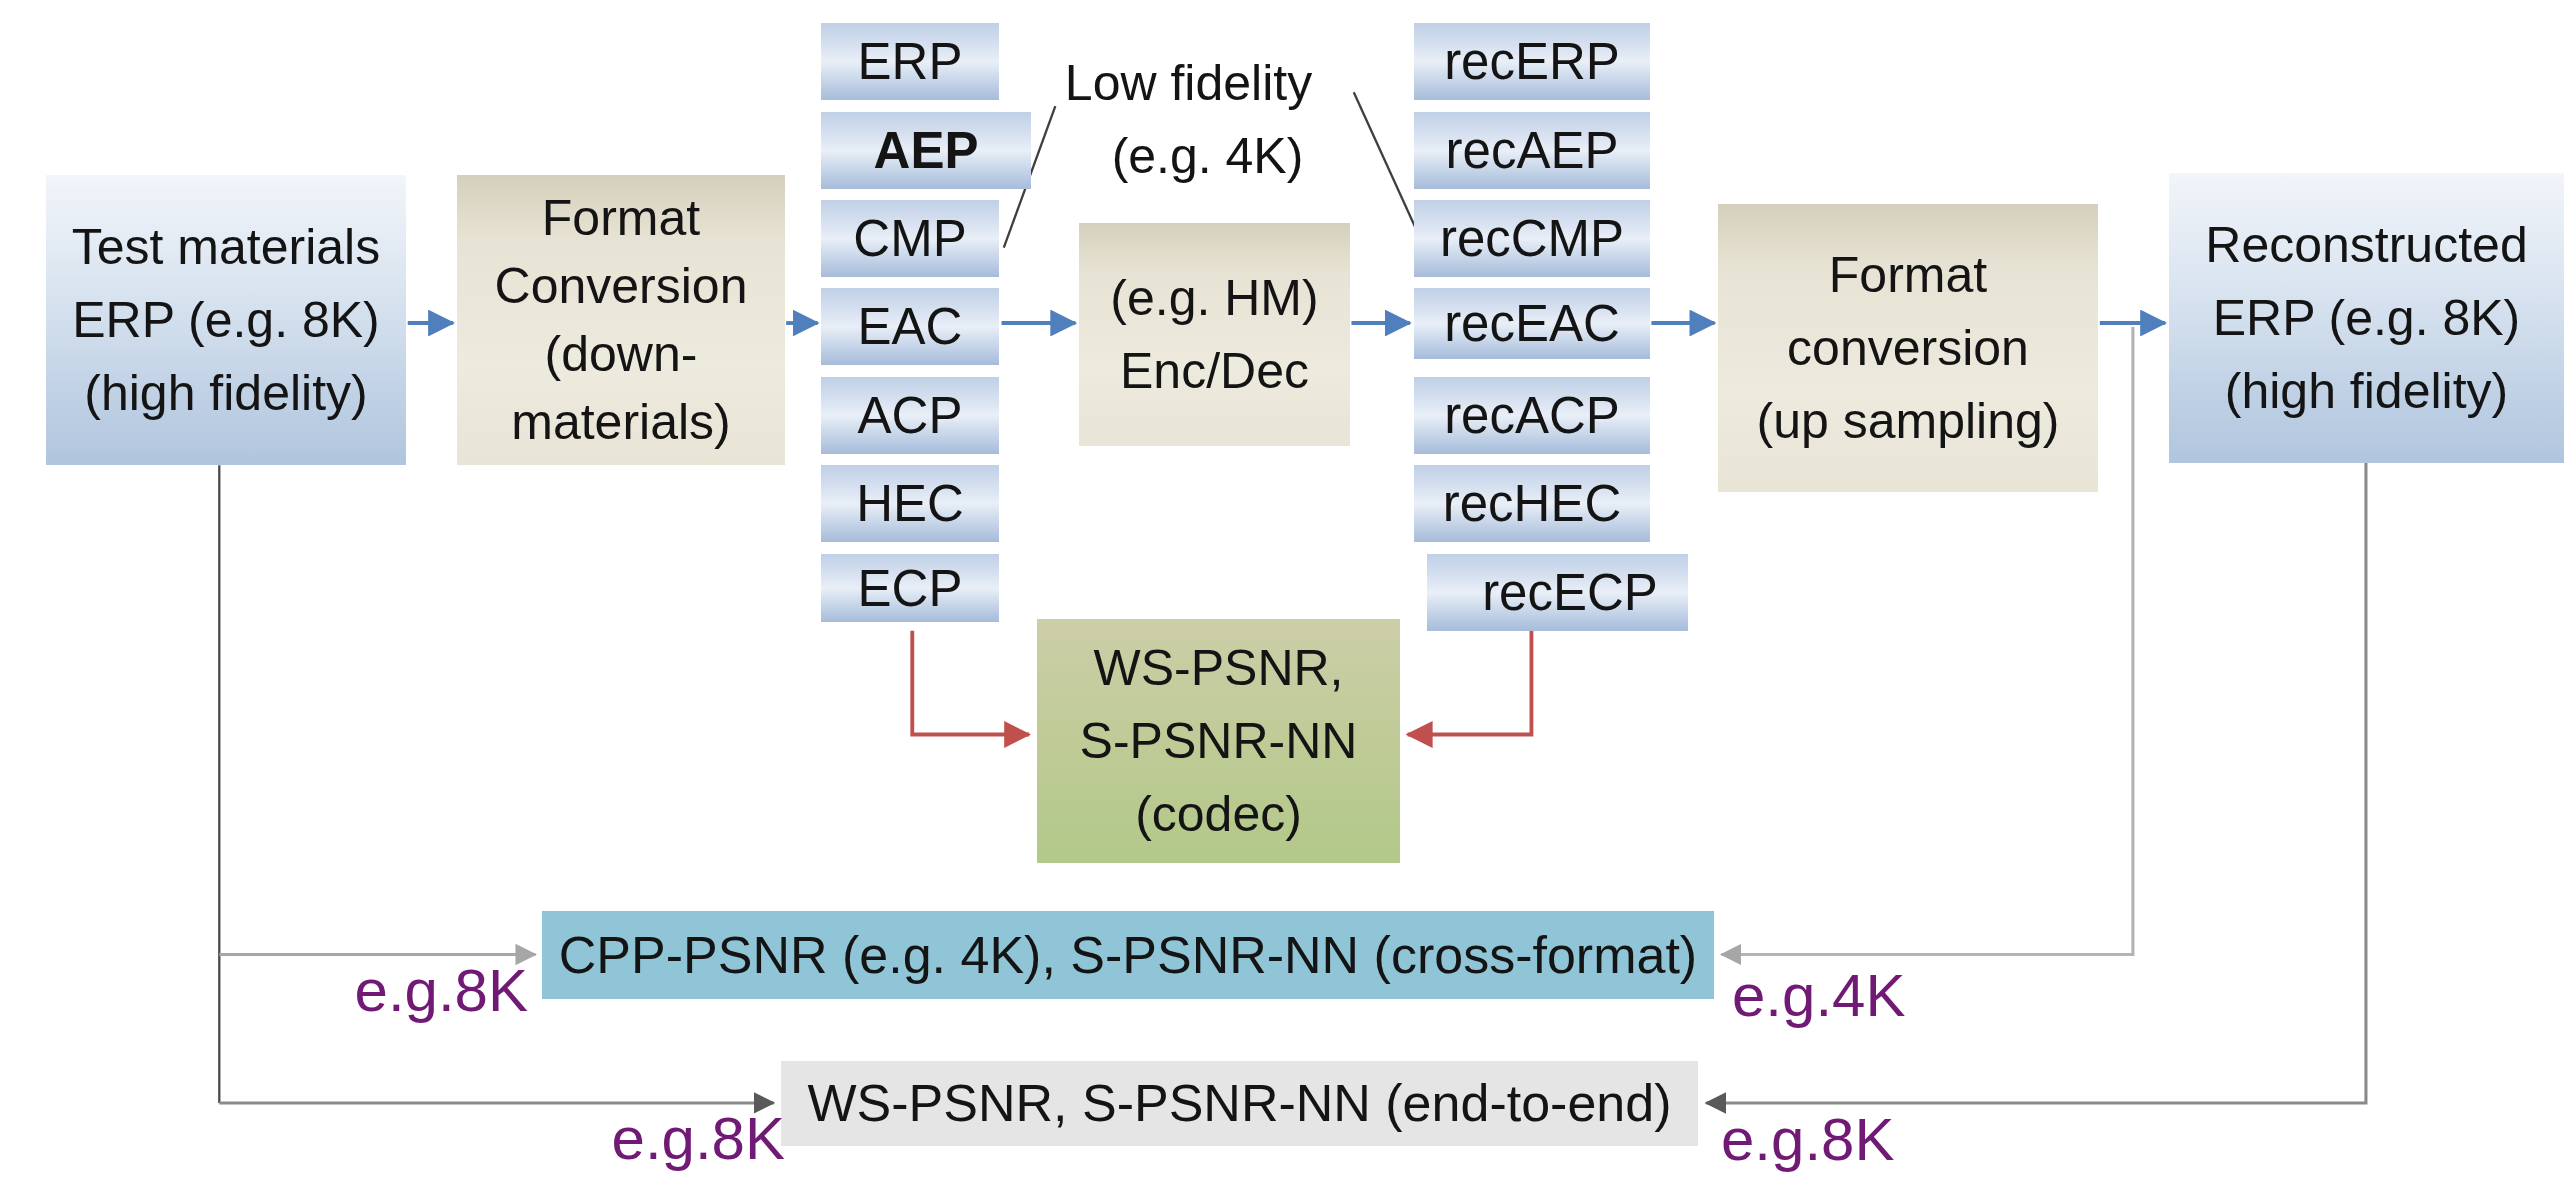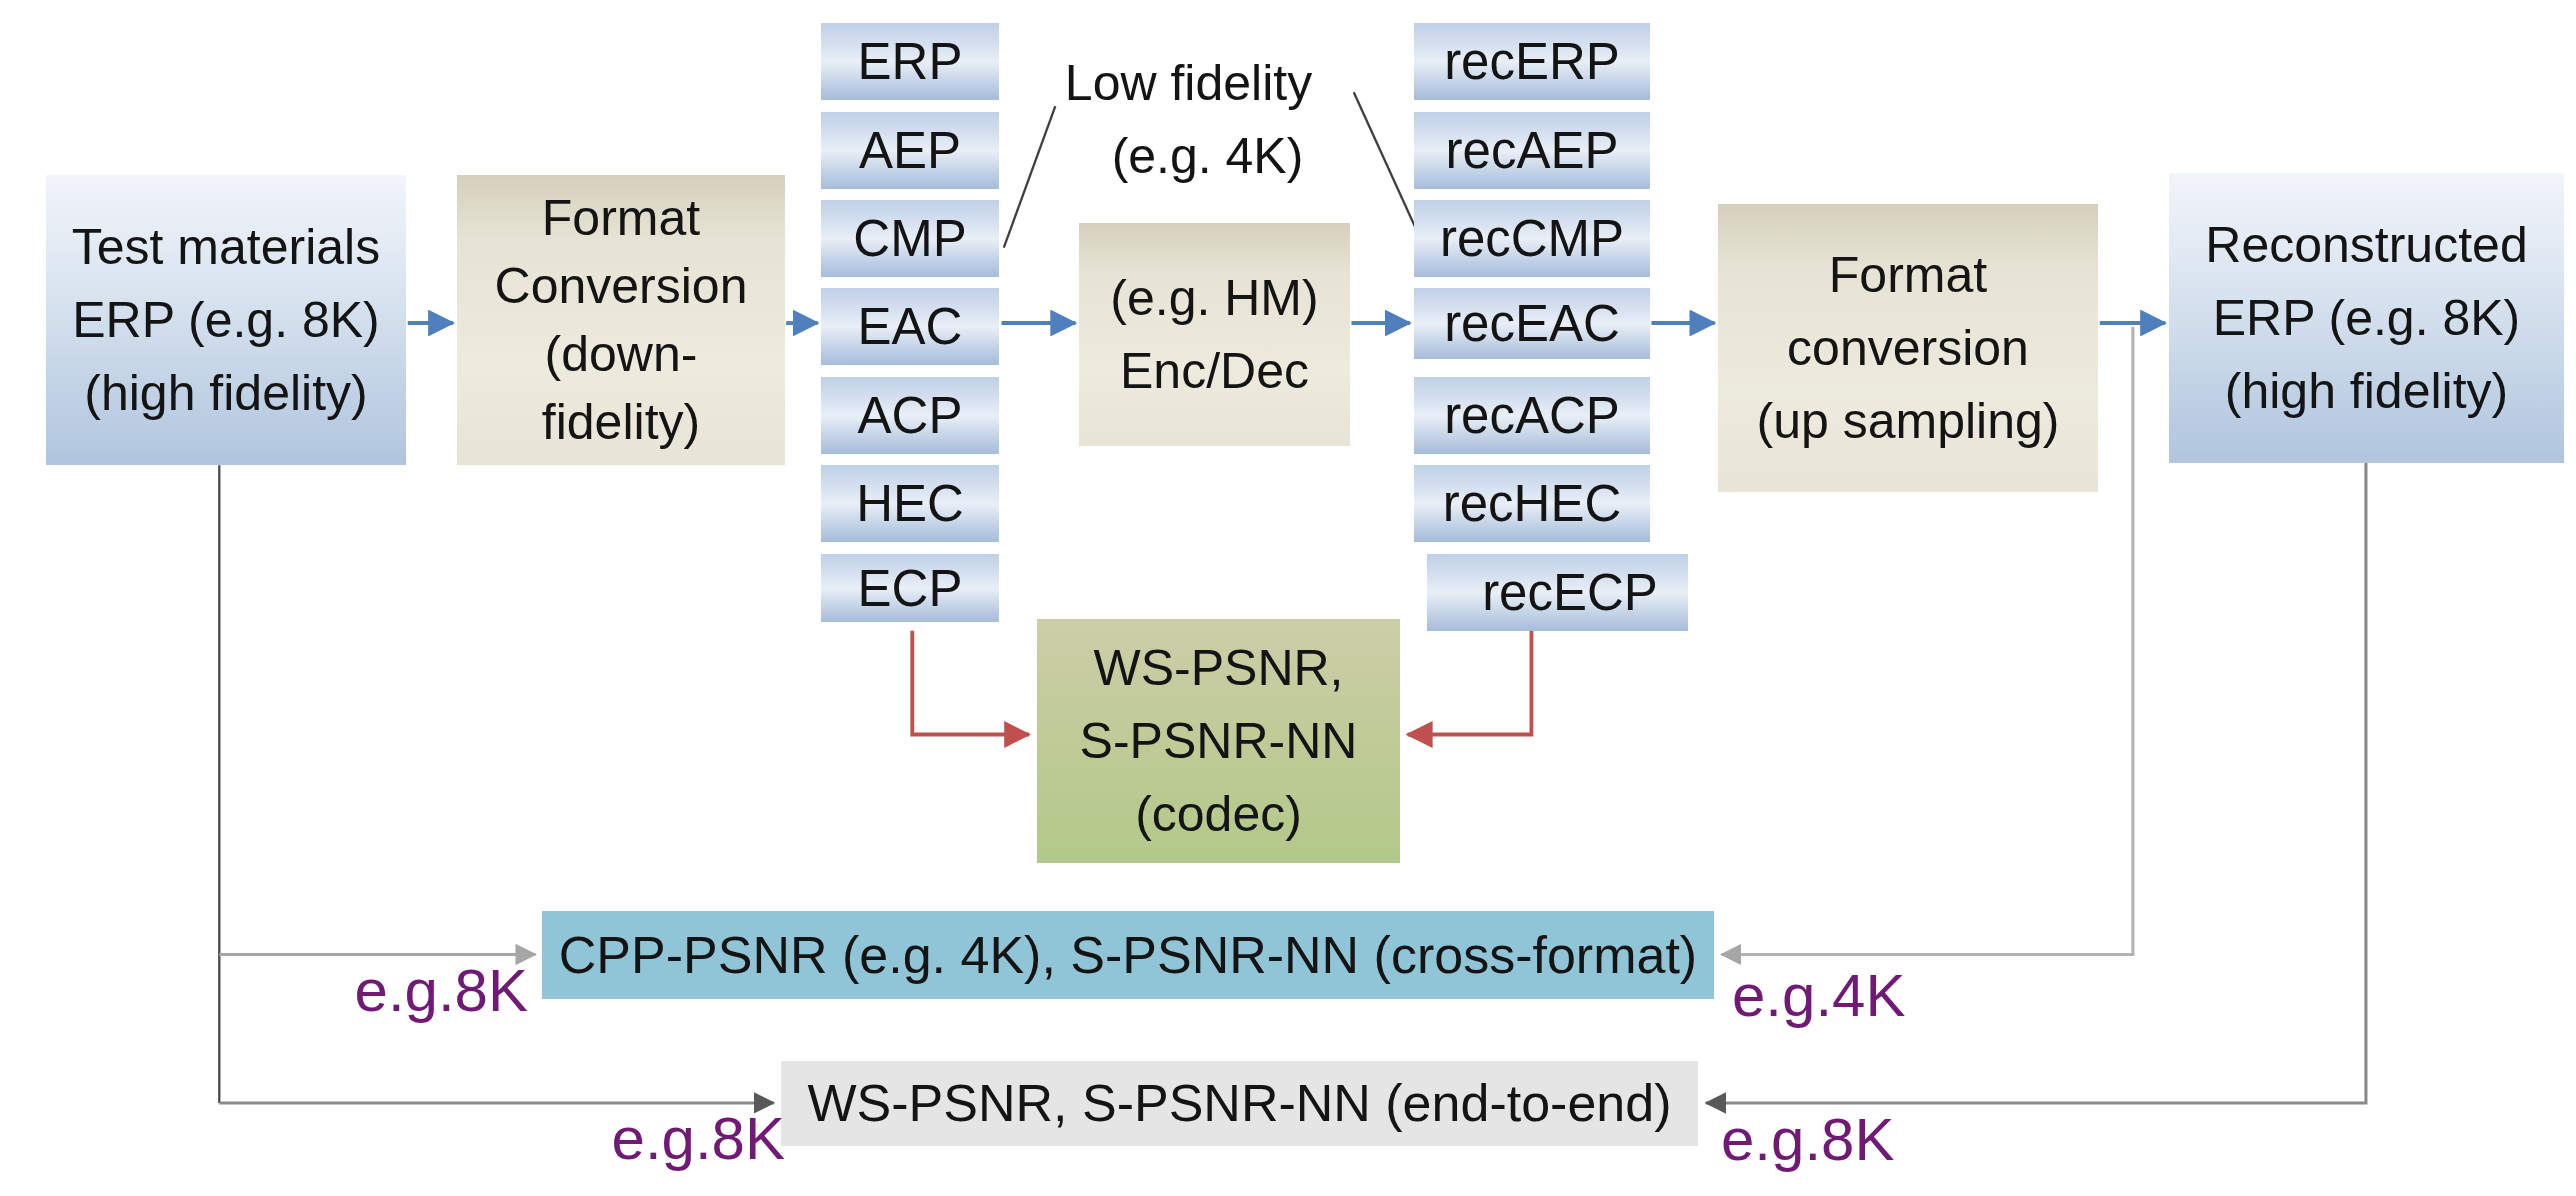--- a/index.html
+++ b/index.html
@@ -71,25 +71,25 @@
   <div class="node bigblue" style="left:46px;top:175px;width:360px;height:290px;">
     <div>Test materials</div>
     <div>ERP (e.g. 8K)</div>
     <div>(high fidelity)</div>
   </div>
 
   <div class="node beige fmt4" style="left:457px;top:175px;width:328px;height:290px;">
     <div>Format</div>
     <div>Conversion</div>
     <div>(down-</div>
-    <div>fidelity)</div>
+    <div>materials)</div>
   </div>
 
   <div class="node smallblue" style="left:821px;top:23px;width:178px;height:77px;">ERP</div>
-  <div class="node smallblue" style="left:821px;top:112px;width:178px;height:77px;">AEP</div>
+  <div class="node smallblue" style="left:821px;top:112px;width:210px;height:77px;font-weight:bold;">AEP</div>
   <div class="node smallblue" style="left:821px;top:200px;width:178px;height:77px;">CMP</div>
   <div class="node smallblue" style="left:821px;top:288px;width:178px;height:77px;">EAC</div>
   <div class="node smallblue" style="left:821px;top:377px;width:178px;height:77px;">ACP</div>
   <div class="node smallblue" style="left:821px;top:465px;width:178px;height:77px;">HEC</div>
   <div class="node smallblue" style="left:821px;top:554px;width:178px;height:68px;">ECP</div>
 
   <div class="node beige" style="left:1079px;top:223px;width:271px;height:223px;">
     <div>(e.g. HM)</div>
     <div>Enc/Dec</div>
   </div>

